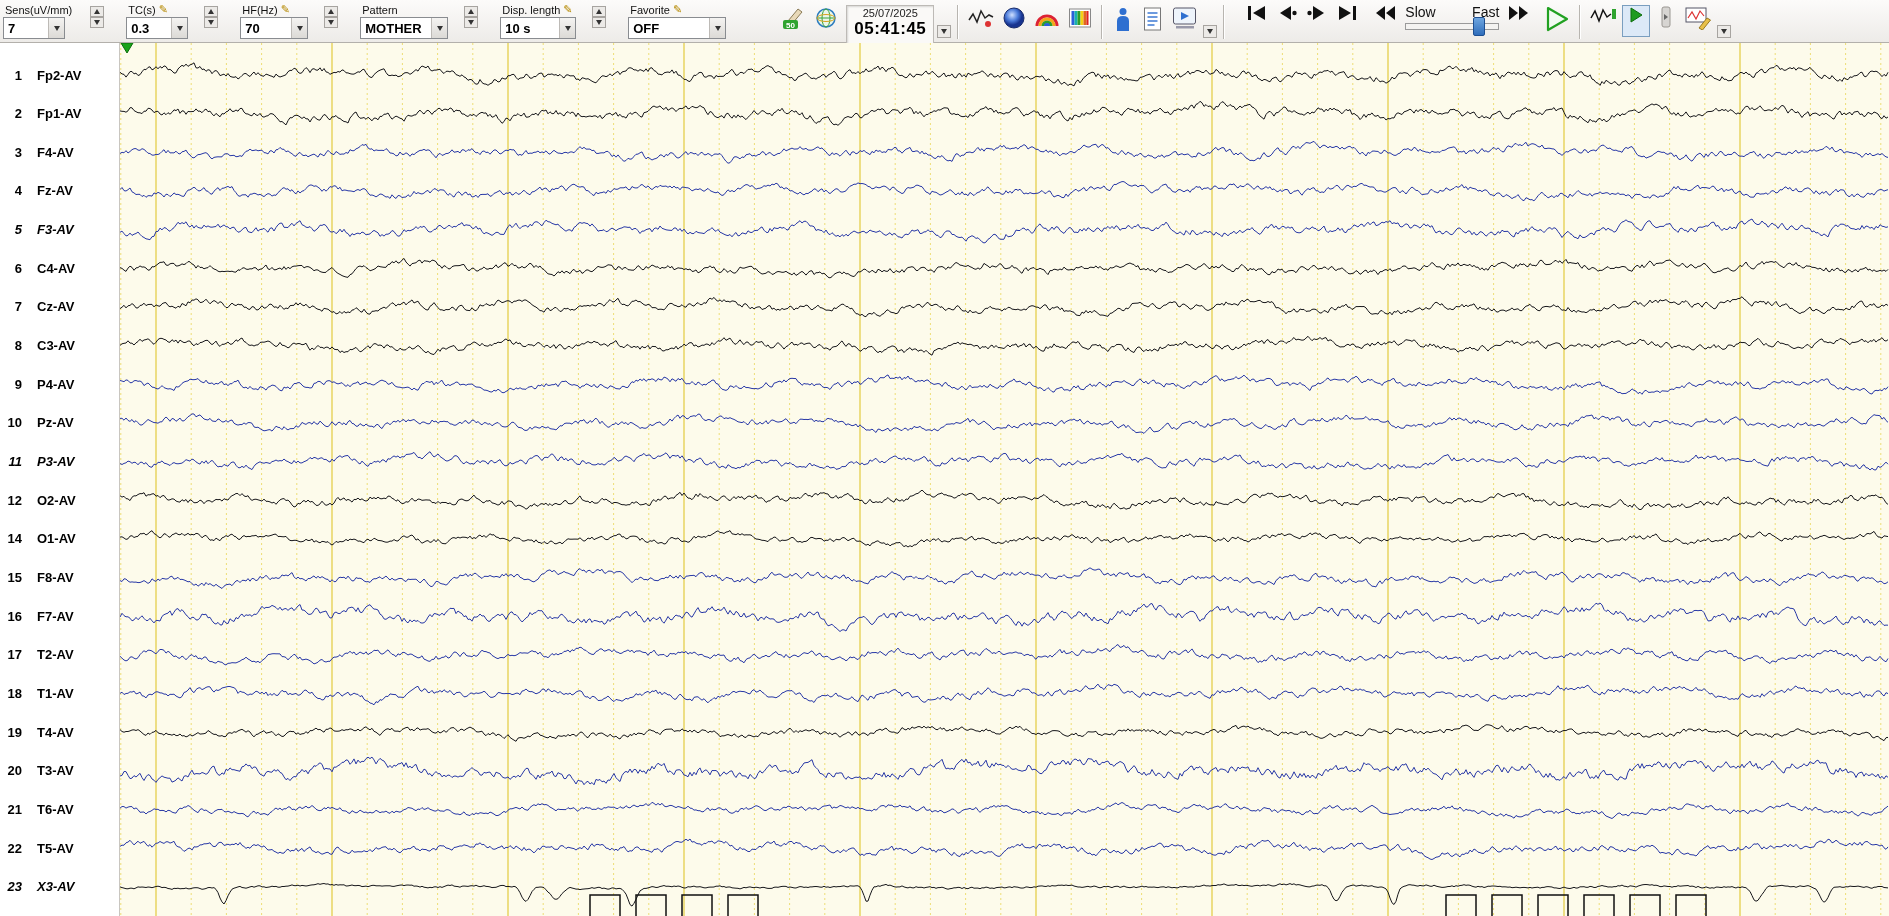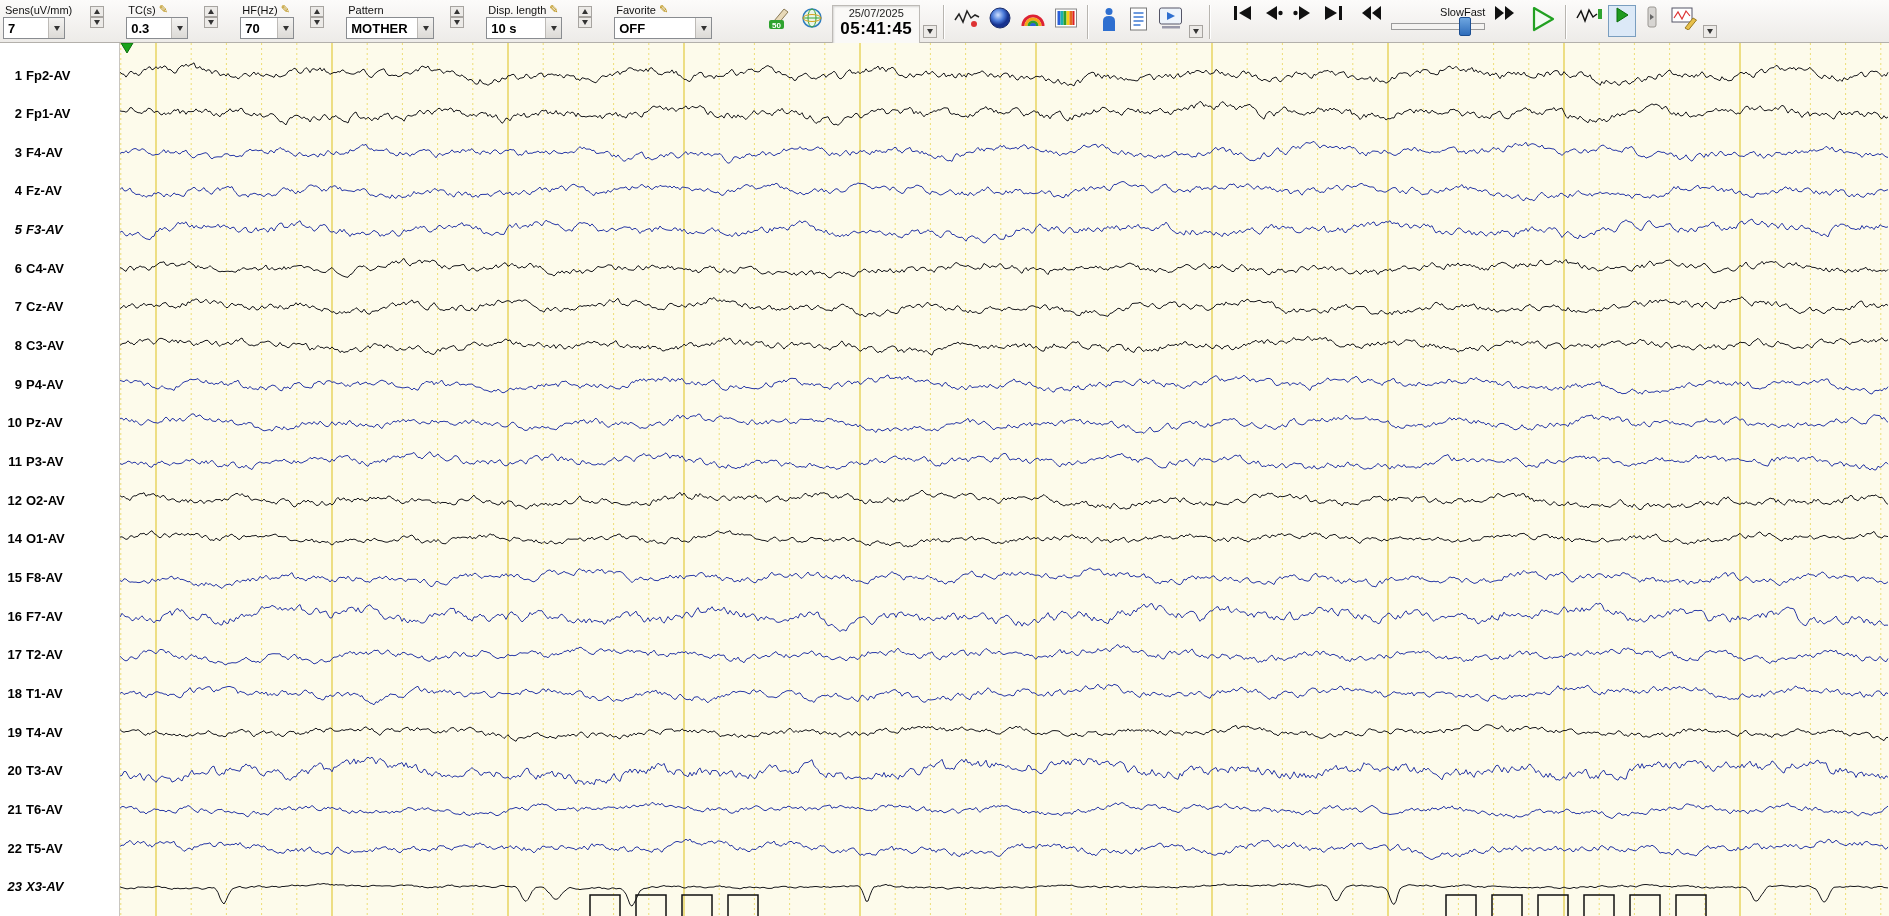--- a/index.html
+++ b/index.html
@@ -29,33 +29,33 @@
   .tbtn.pressed{border:1px solid #7a9ebf;background:#dce9f7;}
   .chev-btn{width:14px;height:13px;align-self:flex-end;margin:0 1px 4px 1px;background:#eceae7;
     border:1px solid #a7a4a0;display:flex;align-items:center;justify-content:center;padding:0;cursor:pointer;}
 
   .dt-panel{margin:3px 2px 0 4px;padding:1px 7px 0 7px;height:46px;box-sizing:border-box;border:1px solid #bdbab6;
     background:#faf9f7;box-shadow:inset 1px 1px 2px rgba(0,0,0,.14);text-align:center;}
   .dt-date{font-size:11px;line-height:13px;color:#222;}
   .dt-time{font-size:17px;font-weight:bold;line-height:18px;letter-spacing:.5px;color:#000;}
 
   .speed{display:flex;flex-direction:column;width:94px;margin:4px 4px 0 4px;}
-  .speed-labels{display:flex;justify-content:flex-end;font-size:11px;color:#111;line-height:12px;}
+  .speed-labels{display:flex;justify-content:space-between;font-size:14px;color:#111;line-height:12px;}
   .speed-track{position:relative;height:5px;margin-top:5px;background:#f4f3f1;border:1px solid #9a9a9a;cursor:pointer;}
   .speed-handle{position:absolute;top:-7px;width:10px;height:17px;border-radius:2px;
     background:linear-gradient(#6ea6e0,#2f6dbb);border:1px solid #1d4f92;cursor:grab;}
 
   .playback{display:flex;align-items:flex-start;margin-left:12px;}
 
   
   .eeg{position:relative;height:873px;background:#FDFBEB;}
   .ch-col{position:absolute;left:0;top:0;width:120px;height:100%;background:#ffffff;border-right:1px solid #c9c6c0;z-index:2;box-sizing:border-box;}
   .ch-row{position:absolute;left:0;width:120px;display:flex;align-items:center;font-size:13px;font-weight:bold;color:#000;height:18px;}
   .ch-num{width:22px;text-align:right;}
-  .ch-label{margin-left:4px;white-space:nowrap;}
+  .ch-label{margin-left:15px;white-space:nowrap;}
   .it{font-style:italic;}
   #eeg-svg{position:absolute;left:120px;top:0;display:block;}
 </style>
 </head>
 <body>
 
 <div class="toolbar">
   <div id="combo-groups" style="display:flex;">
       <div class="combo-group">
         <div class="cg-label-row">
@@ -93,21 +93,21 @@
         </button>
       </div>
       <div class="combo-group">
         <div class="cg-label-row">
           <span class="cg-label">HF(Hz)</span>
           <span class="pencil">✎</span>
         </div>
         <button class="spin spin-up">
           <i class="tri-u"></i>
         </button>
-        <div class="combo" style="width: 54px;">
+        <div class="combo" style="width: 68px;">
           <span>70</span>
           <span class="chev">
             <i class="tri-d"></i>
           </span>
         </div>
         <button class="spin spin-down">
           <i class="tri-d"></i>
         </button>
       </div>
       <div class="combo-group">
@@ -376,21 +376,21 @@
         <span class="ch-label">C3-AV</span>
       </div>
       <div class="ch-row" style="top: 332.28px;">
         <span class="ch-num">9</span>
         <span class="ch-label">P4-AV</span>
       </div>
       <div class="ch-row" style="top: 370.94px;">
         <span class="ch-num">10</span>
         <span class="ch-label">Pz-AV</span>
       </div>
-      <div class="ch-row" style="top: 409.6px;">
+      <div class="ch-row" style="top: 409.6px; font-style: italic;">
         <span class="ch-num">11</span>
         <span class="ch-label">P3-AV</span>
       </div>
       <div class="ch-row" style="top: 448.26px;">
         <span class="ch-num">12</span>
         <span class="ch-label">O2-AV</span>
       </div>
       <div class="ch-row" style="top: 486.92px;">
         <span class="ch-num">14</span>
         <span class="ch-label">O1-AV</span>

